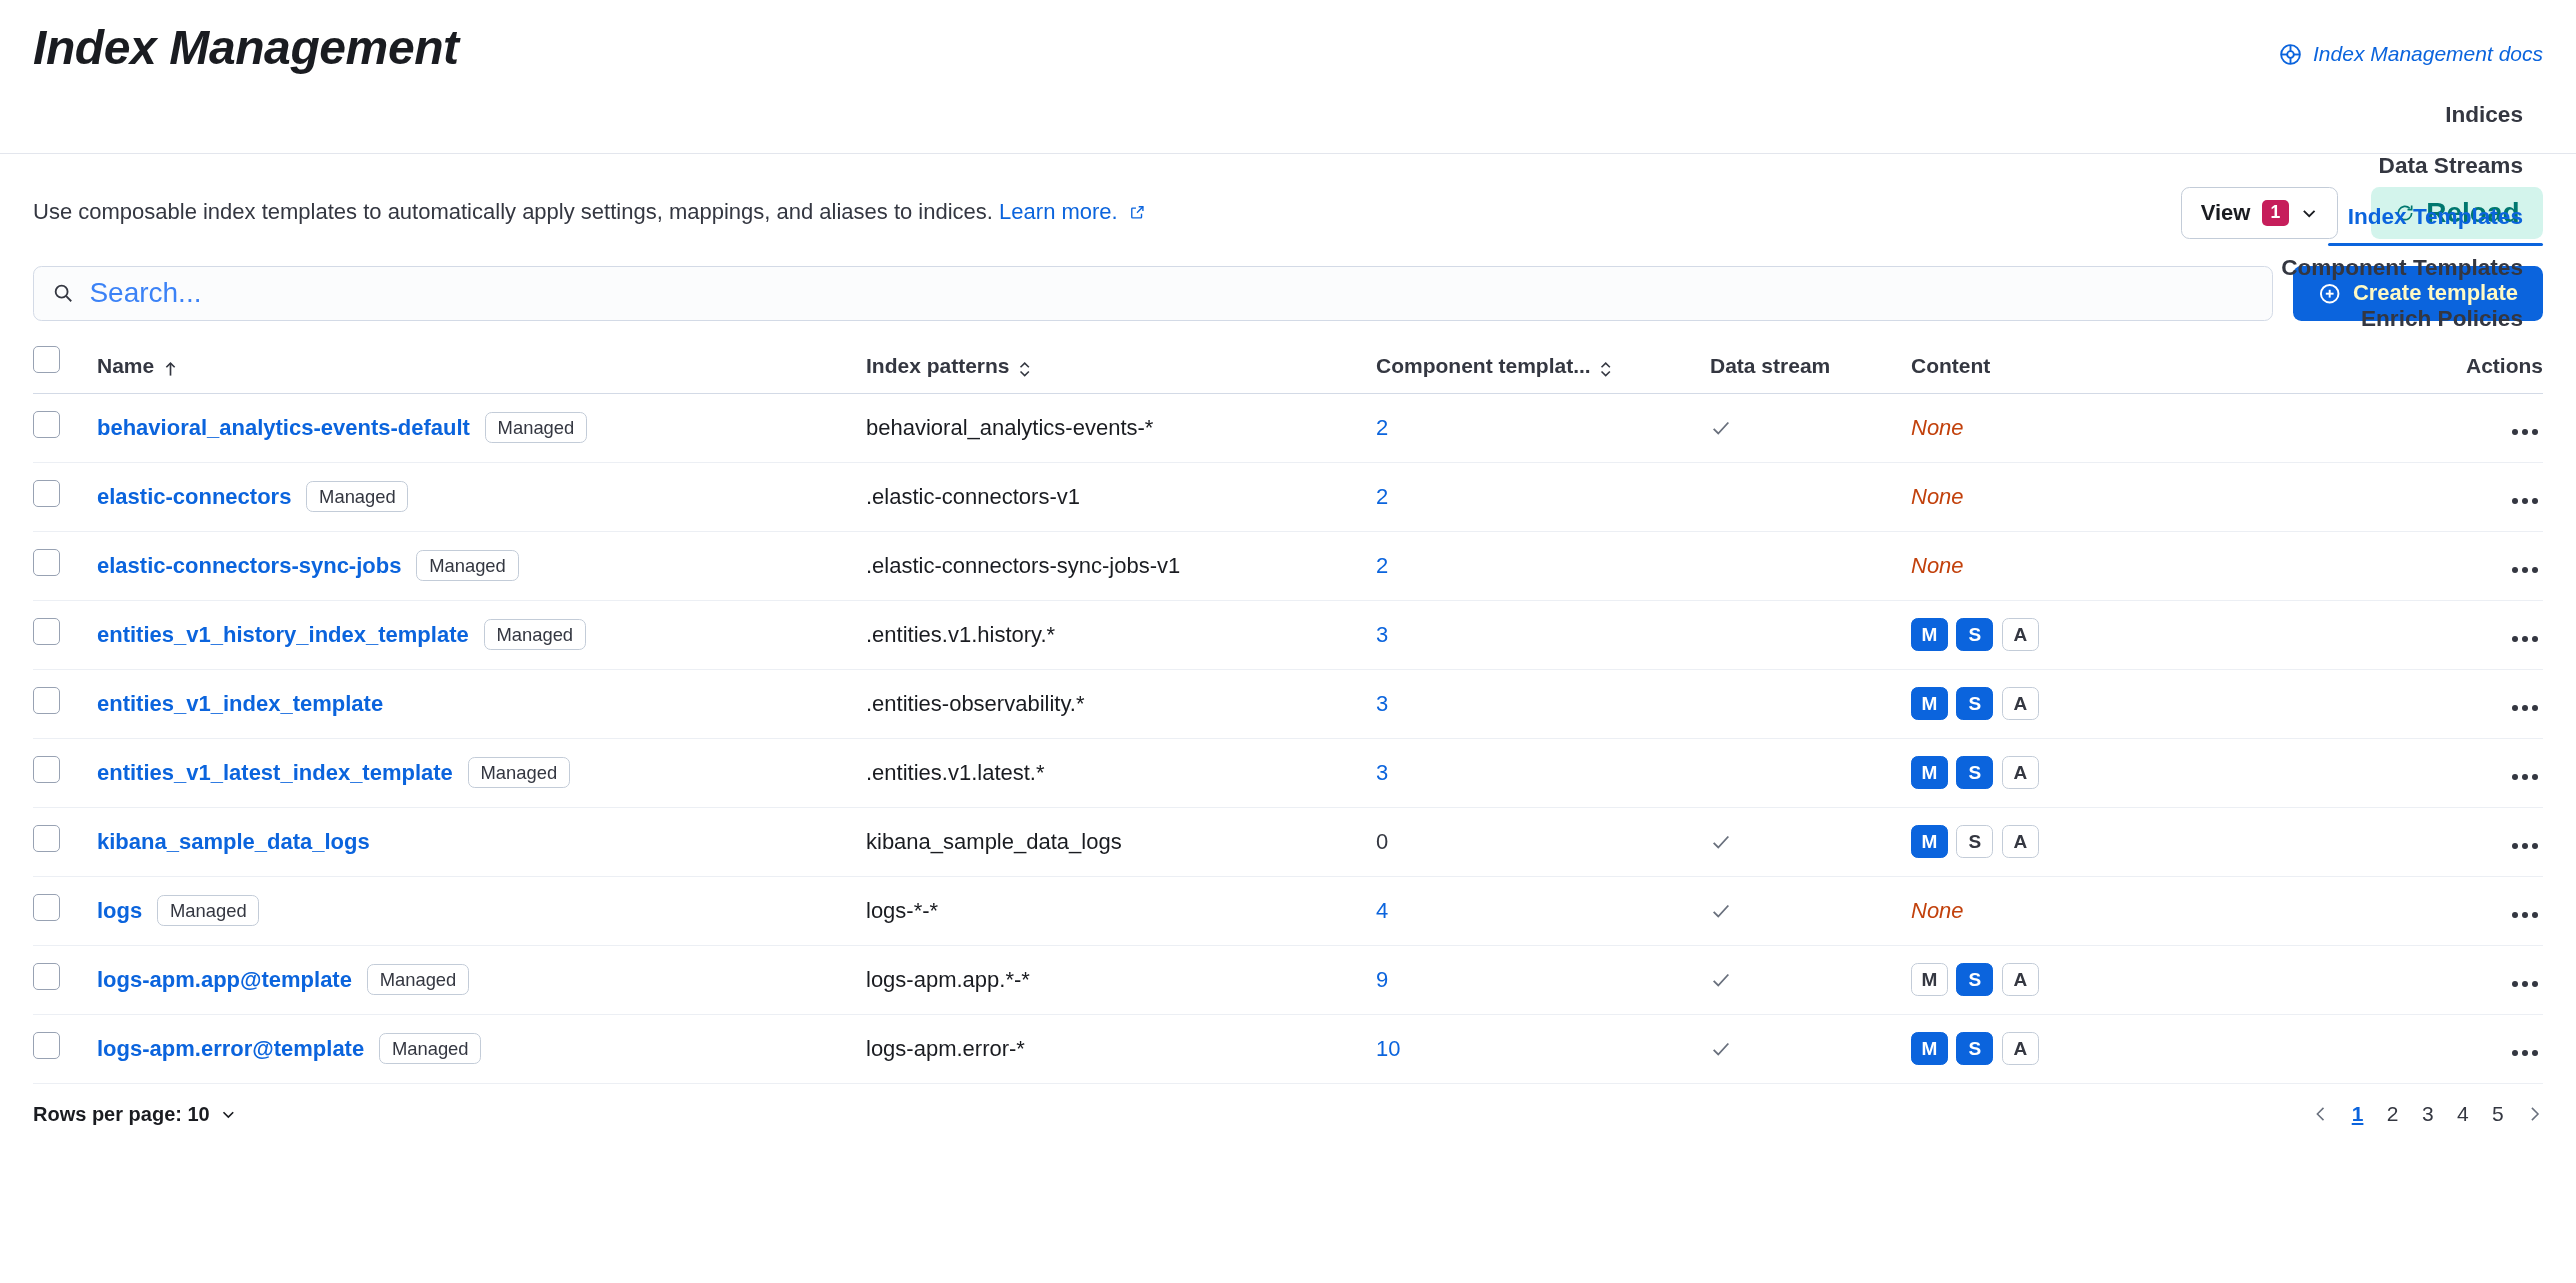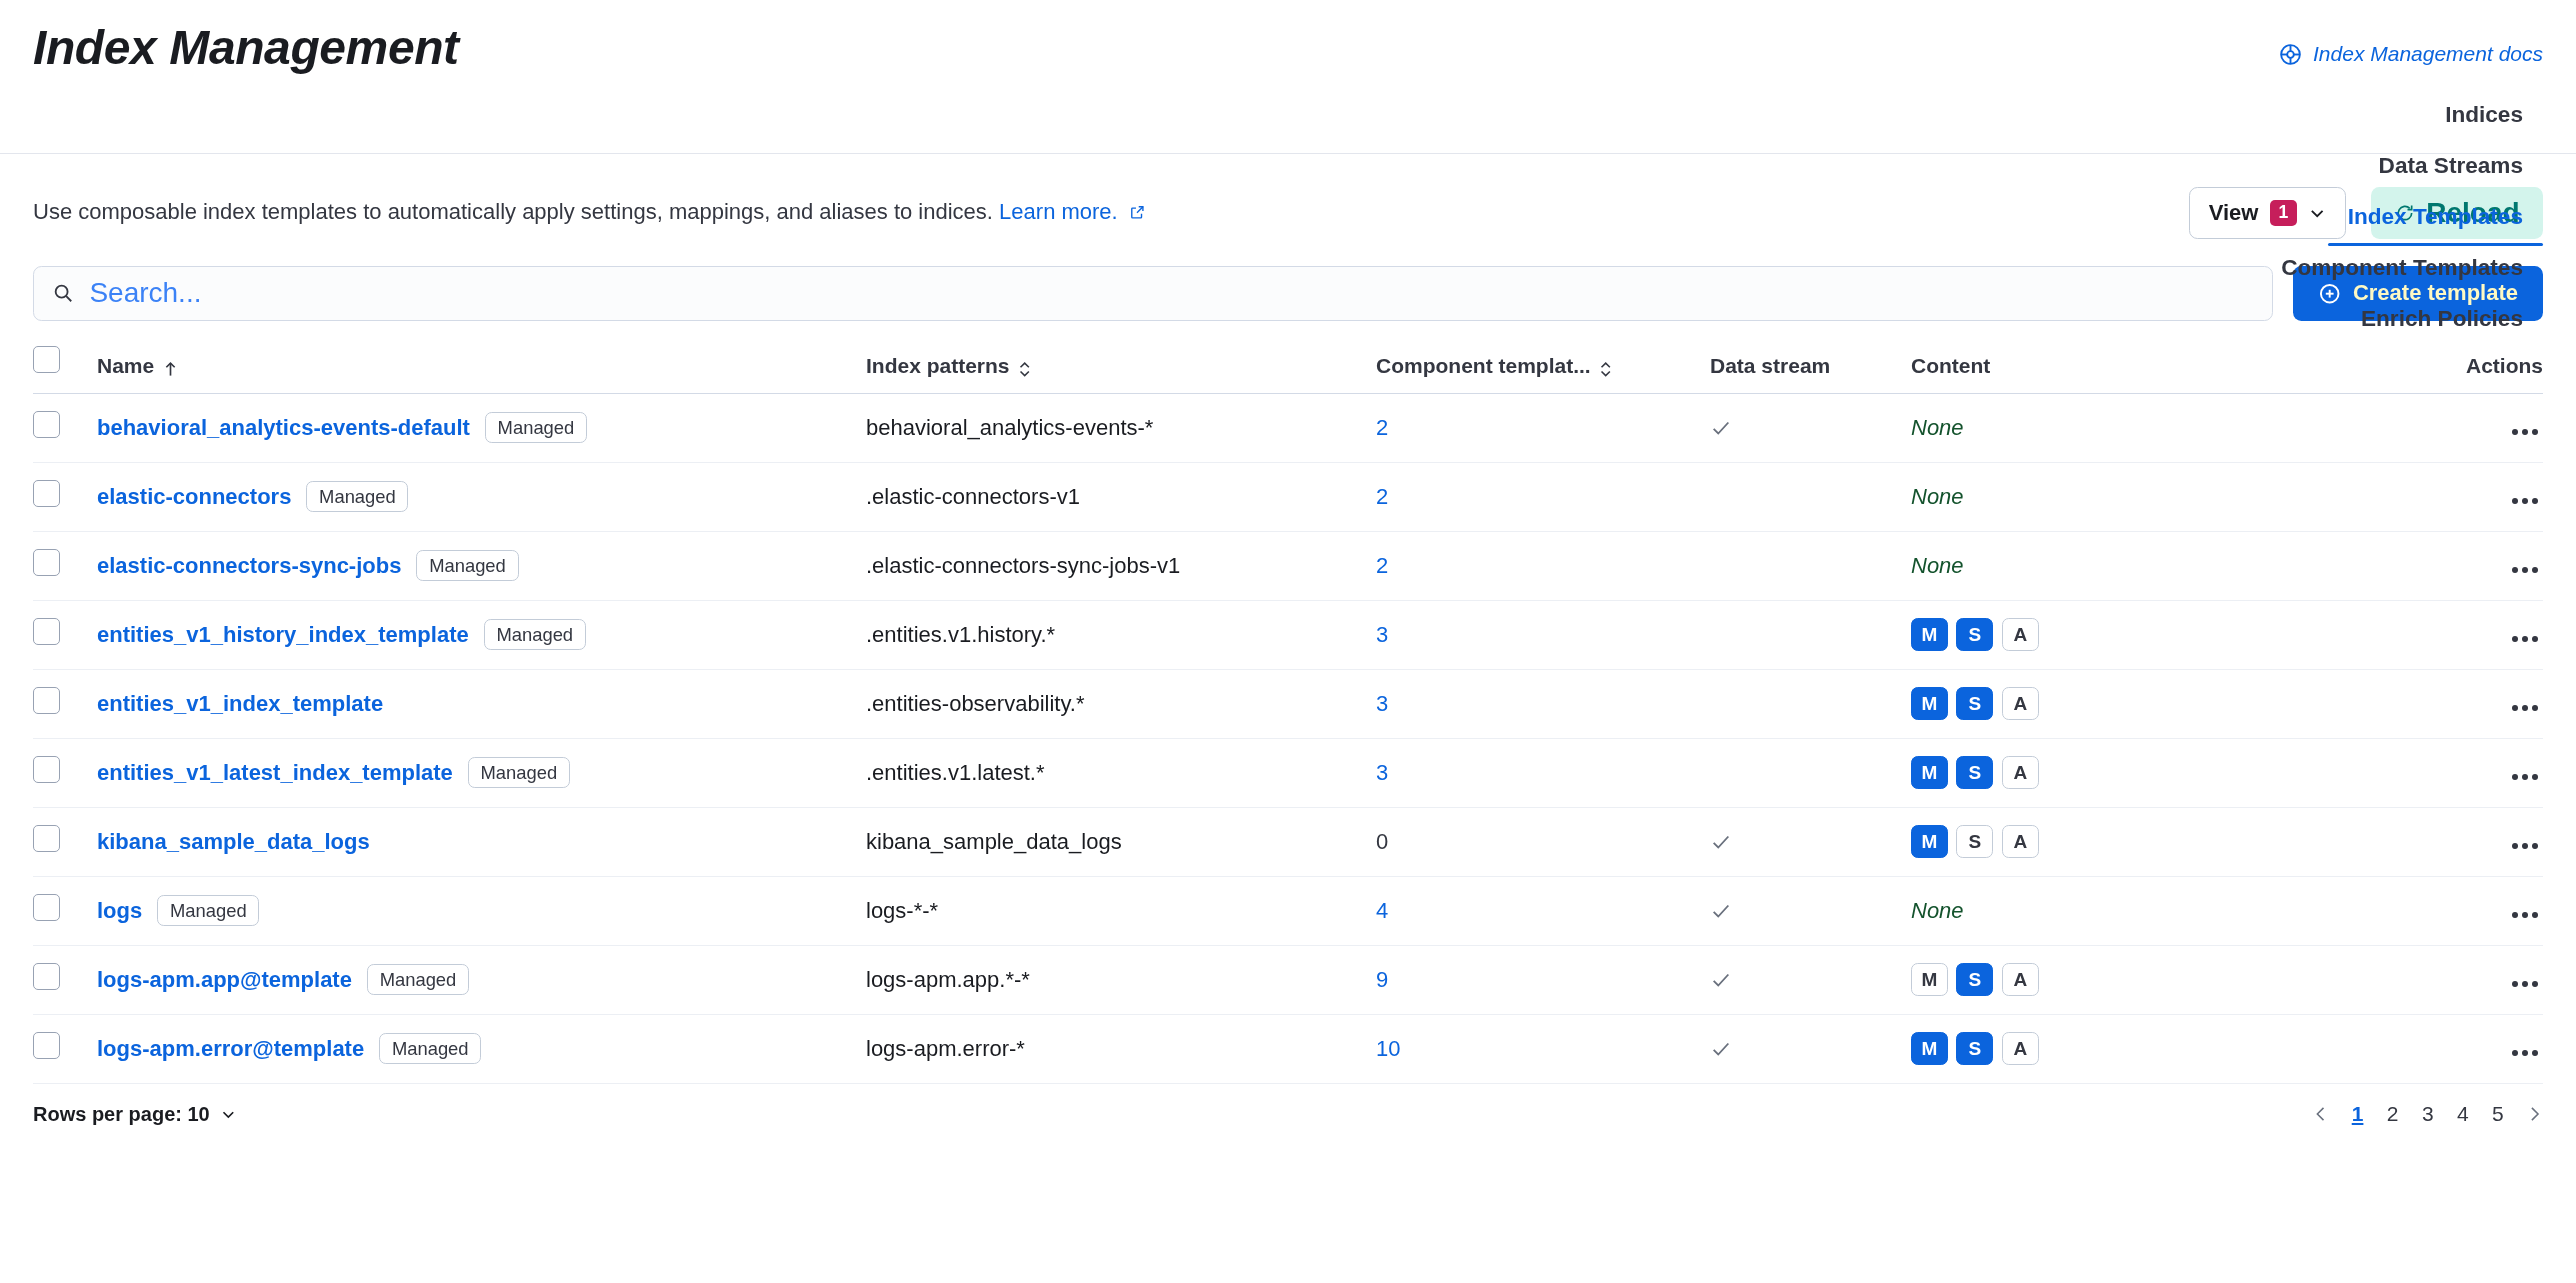--- a/index.html
+++ b/index.html
@@ -52,21 +52,21 @@
 
   
   .desc-row {
     display: flex; align-items: center; justify-content: space-between;
     padding: 0 33px; margin-top: 33px;
   }
   .desc-text { font-size: 22px; color: #343741; line-height: 1.4; }
   .desc-text .learn { color: #0b64dd; cursor: pointer; }
   .ext-icon { display: inline-block; vertical-align: -1.7px; margin-left: 5px; }
 
-  .desc-actions { display: flex; align-items: flex-start; gap: 25px; }
+  .desc-actions { display: flex; align-items: flex-start; gap: 33px; }
   .view-button {
     display: flex; align-items: center; gap: 11.7px;
     border: 0.8px solid #c3ccd8; border-radius: 8.4px;
     padding: 10px 18.4px; background: #fff; cursor: pointer;
     font-size: 22px; font-weight: 700; color: #1a1c21;
     height: 52px;
   }
   .view-badge {
     background: #c61e5b; color: #fff; border-radius: 5px;
     font-size: 17.6px; font-weight: 700; padding: 1.7px 8.4px; line-height: 1.3;
@@ -132,21 +132,21 @@
     color: #0b64dd; font-weight: 700; font-size: 22px; cursor: pointer;
     white-space: nowrap;
   }
   .managed-badge {
     border: 0.8px solid #c3ccd8; border-radius: 6.7px; background: #fff;
     font-size: 18.4px; color: #343741; padding: 3.3px 11.7px; white-space: nowrap;
   }
   .pattern { font-weight: 400; color: #1a1c21; font-size: 22px; }
   .comp-link { color: #0b64dd; font-size: 22px; cursor: pointer; }
   .comp-zero { color: #343741; font-size: 22px; }
-  .content-none { font-style: italic; color: #14532d; font-size: 22px; }
+  .content-none { font-style: italic; color: #c2410c; font-size: 22px; }
 
   .content-pills { display: flex; gap: 8.4px; }
   .pill {
     width: 37px; height: 33px; border-radius: 6.7px;
     display: flex; align-items: center; justify-content: center;
     font-size: 19px; font-weight: 700;
   }
   .pill.on { background: #0b64dd; color: #fff; border: 0.8px solid #0b64dd; }
   .pill.off { background: #fff; color: #343741; border: 0.8px solid #c3ccd8; }
 

